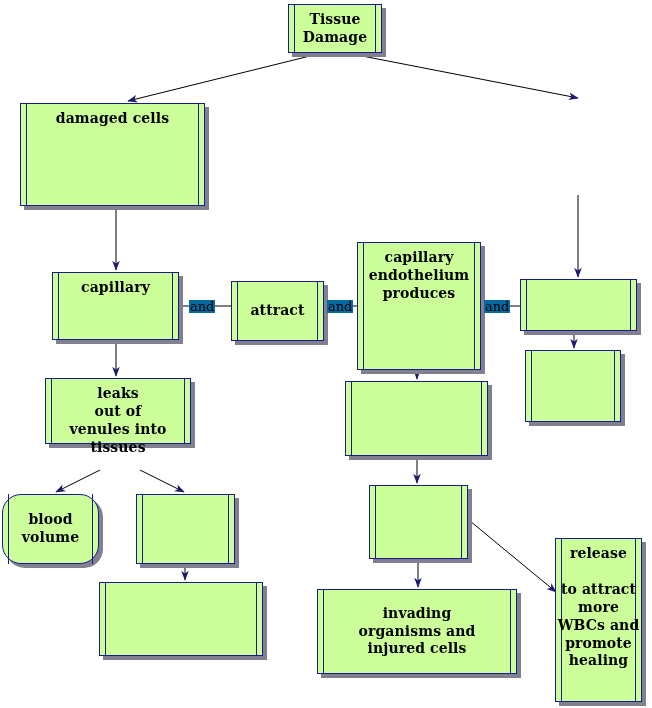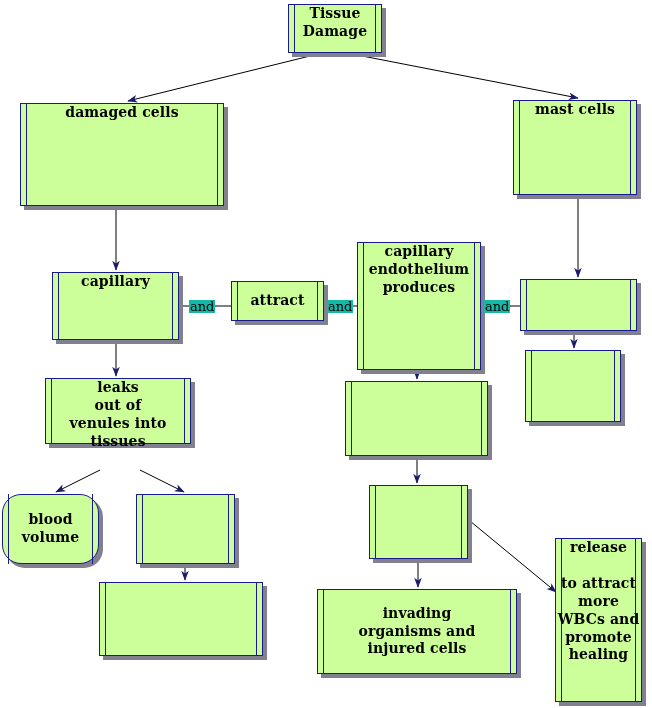--- a/index.html
+++ b/index.html
@@ -47,38 +47,39 @@
     position: relative;
     z-index: 1;
     display: block;
     width: 100%;
     text-align: center;
     color: #000000;
     font-weight: bold;
     font-size: 14px;
     line-height: 1.28;
     white-space: pre-line;
+    padding-top: 6px;
     box-sizing: border-box;
     letter-spacing: 0.1px;
   }
   .node.vcenter .label {
     padding-top: 0;
   }
   .node.vcenter {
     display: flex;
     align-items: center;
     justify-content: center;
   }
   .andlbl {
     position: absolute;
     z-index: 3;
     color: #000000;
     font-family: "DejaVu Serif", serif;
     font-size: 13px;
-    background: #14b8a6;
+    background: #0369a1;
     line-height: 1;
     padding: 0 1px;
   }
 </style>
 </head>
 <body>
 
 <div id="canvas">
 
   <svg id="edges" viewBox="0 0 652 708" width="652" height="708">
@@ -119,33 +120,30 @@
       <path d="M 324,306 L 357,306"></path>
       <path d="M 481,306 L 520,306"></path>
     </g>
   </svg>
 
   <div class="node" style="left:288px;top:4px;width:94px;height:49px;">
     <span class="label">Tissue
 Damage</span>
   </div>
 
-  <div class="node" style="left:20px;top:103px;width:204px;height:103px;">
+  <div class="node" style="left:20px;top:103px;width:185px;height:103px;">
     <span class="label">damaged cells</span>
   </div>
 
-  <div class="node" style="left:513px;top:100px;width:124px;height:95px;">
-    <span class="label">mast cells</span>
-  </div>
 
   <div class="node" style="left:52px;top:272px;width:127px;height:68px;">
     <span class="label">capillary</span>
   </div>
 
-  <div class="node vcenter" style="left:231px;top:281px;width:93px;height:40px;">
+  <div class="node vcenter" style="left:231px;top:281px;width:93px;height:60px;">
     <span class="label">attract</span>
   </div>
 
   <div class="node" style="left:357px;top:242px;width:124px;height:128px;">
     <span class="label">capillary
 endothelium
 produces</span>
   </div>
 
   <div class="node vcenter" style="left:520px;top:279px;width:117px;height:52px;">

